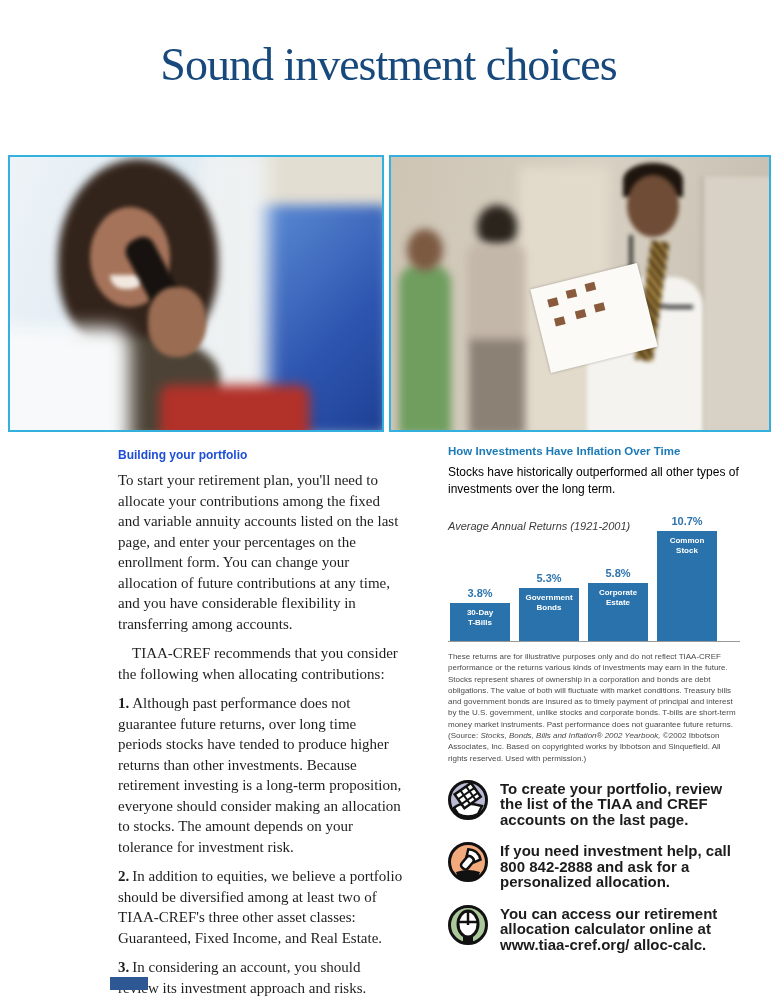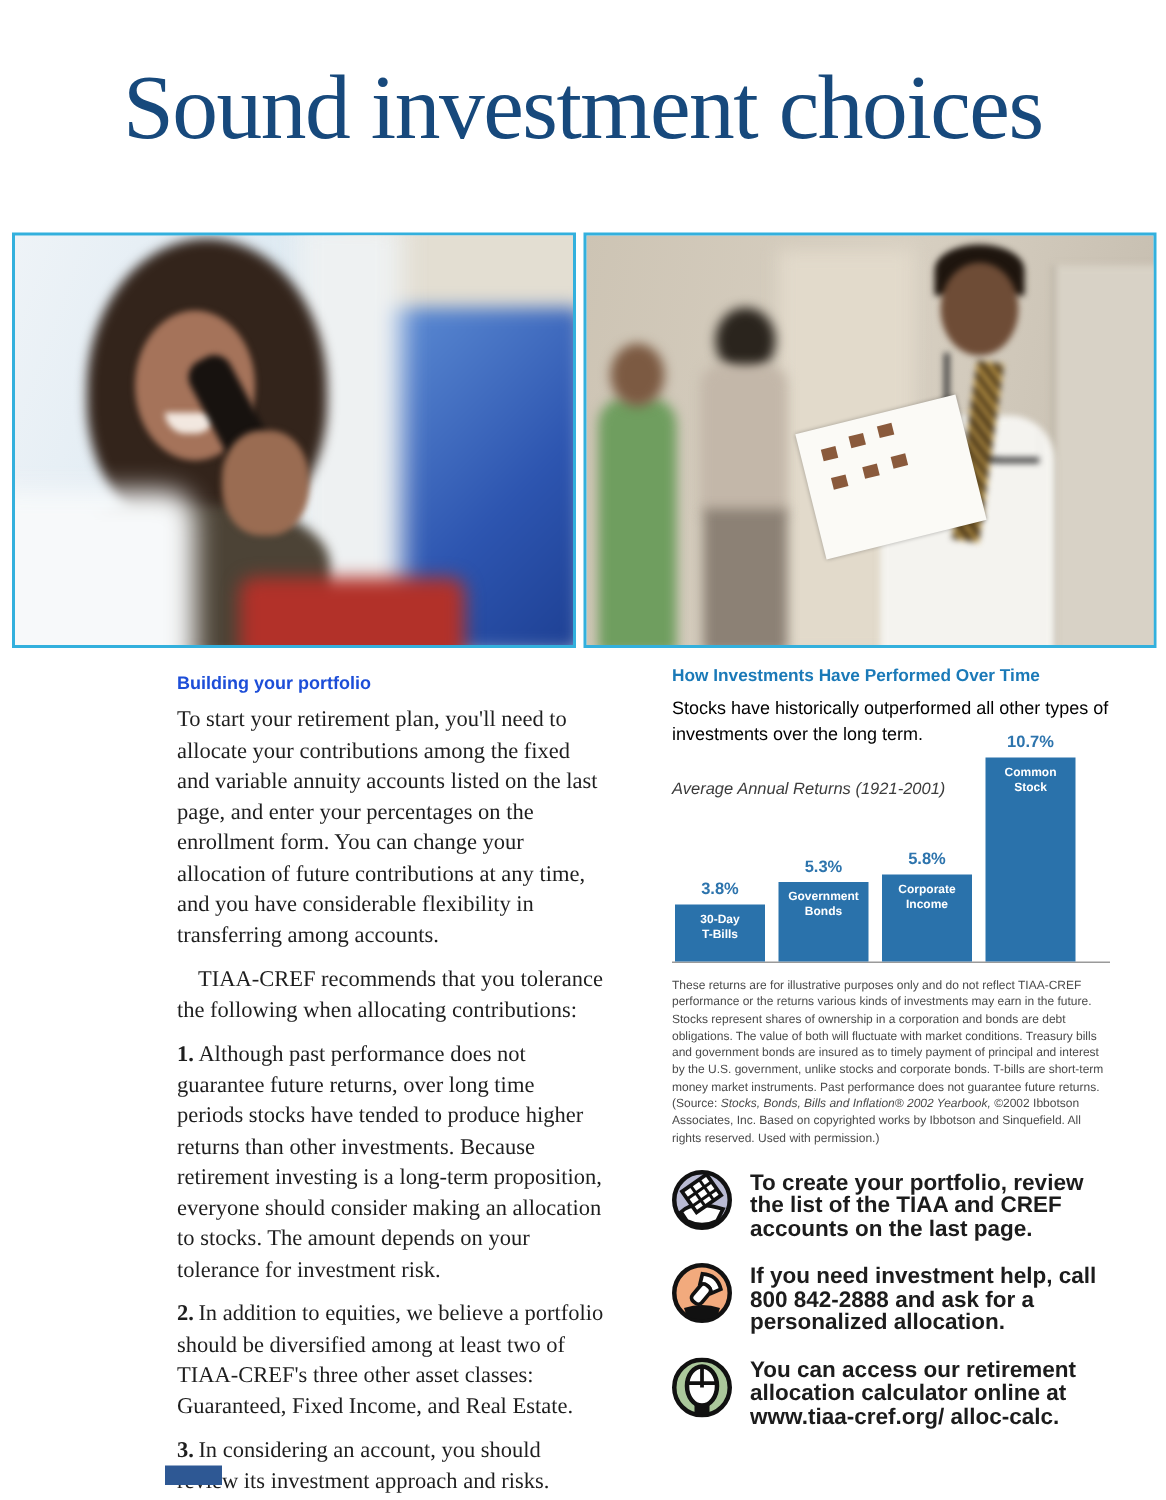--- a/index.html
+++ b/index.html
@@ -3,21 +3,21 @@
 <meta charset="utf-8">
 <style>
   html,body{margin:0;padding:0;}
   body{
     width:777px;height:1000px;position:relative;background:#ffffff;
     font-family:"Liberation Sans",sans-serif;overflow:hidden;
   }
   
   .page-title{
     position:absolute;top:38px;left:0;width:777px;text-align:center;
-    font-family:"Liberation Serif",serif;font-size:61px;font-weight:400;
+    font-family:"Liberation Serif",serif;font-size:46px;font-weight:400;
     color:#17497c;letter-spacing:-1px;white-space:nowrap;
   }
   
   .photo{position:absolute;top:155px;height:273px;border:2px solid #33b0dd;overflow:hidden;}
   .photo-left{left:8px;width:372px;background:linear-gradient(110deg,#eef3f7 0%,#dce9f2 45%,#cfdfec 100%);}
   .photo-right{left:389px;width:378px;background:linear-gradient(100deg,#cdc4b4 0%,#d8d0c2 50%,#c4bcae 100%);}
   .photo div{position:absolute;}
   .blur2{filter:blur(2px);} .blur4{filter:blur(4px);} .blur6{filter:blur(6px);} .blur9{filter:blur(9px);}
   
   .pl-monitor{left:238px;top:48px;width:140px;height:230px;background:linear-gradient(135deg,#5f8fd6,#2d55b0 60%,#1d3f92);border-radius:6px;}
@@ -114,29 +114,29 @@
     <i style="left:16px;top:34px"></i>
       <i style="left:38px;top:32px"></i>
       <i style="left:58px;top:30px"></i>
   </div>
 </div>
 
 <div class="left-col">
   <h2>Building your portfolio</h2>
   <div class="body-text">
     <p>To start your retirement plan, you'll need to allocate your contributions among the fixed and variable annuity accounts listed on the last page, and enter your percentages on the enrollment form. You can change your allocation of future contributions at any time, and you have considerable flexibility in transferring among accounts.</p>
-    <p class="indent">TIAA-CREF recommends that you tolerance the following when allocating contributions:</p>
+    <p class="indent">TIAA-CREF recommends that you consider the following when allocating contributions:</p>
     <p class="pt"><b>1.</b><span>Although past performance does not guarantee future returns, over long time periods stocks have tended to produce higher returns than other investments. Because retirement investing is a long-term proposition, everyone should consider making an allocation to stocks. The amount depends on your tolerance for investment risk.</span></p>
     <p class="pt"><b>2.</b><span>In addition to equities, we believe a portfolio should be diversified among at least two of TIAA-CREF's three other asset classes: Guaranteed, Fixed Income, and Real Estate.</span></p>
     <p class="pt"><b>3.</b><span>In considering an account, you should review its investment approach and risks.</span></p>
   </div>
 </div>
 
 <div class="right-col">
-  <h3>How Investments Have Performed Over Time</h3>
+  <h3>How Investments Have Inflation Over Time</h3>
   <p class="intro">Stocks have historically outperformed all other types of investments over the long term.</p>
 
   <div class="chart">
     <div class="chart-title">Average Annual Returns (1921-2001)</div>
     <div class="bar-group">
       <div class="bar-value">3.8%</div>
       <div class="bar" style="height: 38px;">
           <div class="bar-name">30-Day
 T-Bills</div>
         </div>
@@ -145,26 +145,26 @@
       <div class="bar-value">5.3%</div>
       <div class="bar" style="height: 53px;">
           <div class="bar-name">Government
 Bonds</div>
         </div>
     </div>
     <div class="bar-group">
       <div class="bar-value">5.8%</div>
       <div class="bar" style="height: 58px;">
           <div class="bar-name">Corporate
-Income</div>
+Estate</div>
         </div>
     </div>
     <div class="bar-group">
       <div class="bar-value">10.7%</div>
-      <div class="bar" style="height: 136px;">
+      <div class="bar" style="height: 110px;">
           <div class="bar-name">Common
 Stock</div>
         </div>
     </div>
   </div>
 
   <p class="fine-print"><span>These returns are for illustrative purposes only and do not reflect TIAA-CREF performance or the returns various kinds of investments may earn in the future. Stocks represent shares of ownership in a corporation and bonds are debt obligations. The value of both will fluctuate with market conditions. Treasury bills and government bonds are insured as to timely payment of principal and interest by the U.S. government, unlike stocks and corporate bonds. T-bills are short-term money market instruments. Past performance does not guarantee future returns. (Source: </span><i>Stocks, Bonds, Bills and Inflation® 2002 Yearbook,</i><span> ©2002 Ibbotson Associates, Inc. Based on copyrighted works by Ibbotson and Sinquefield. All rights reserved. Used with permission.)</span></p>
 
   <div class="actions">
     <div class="action">

